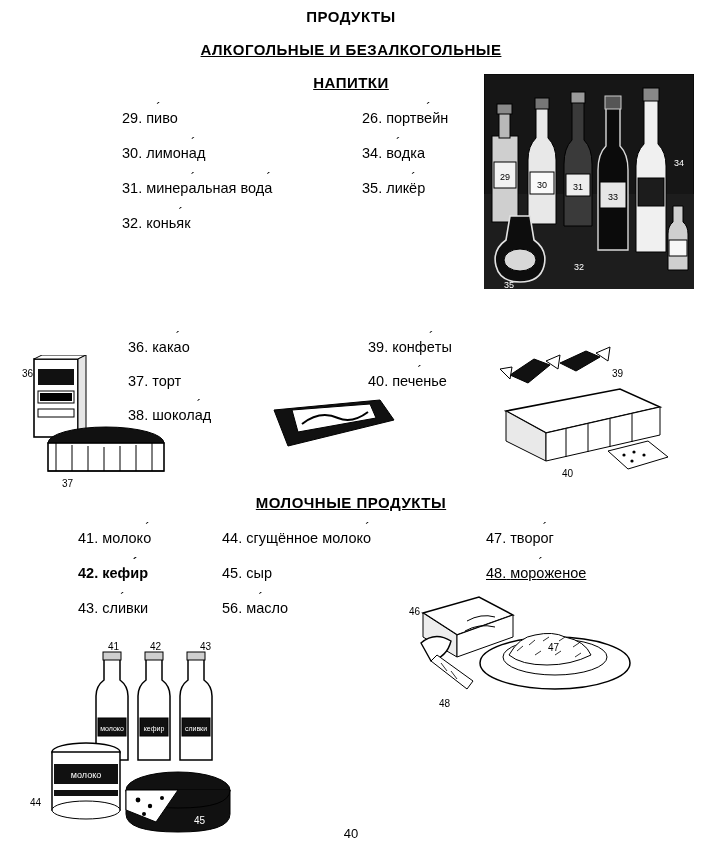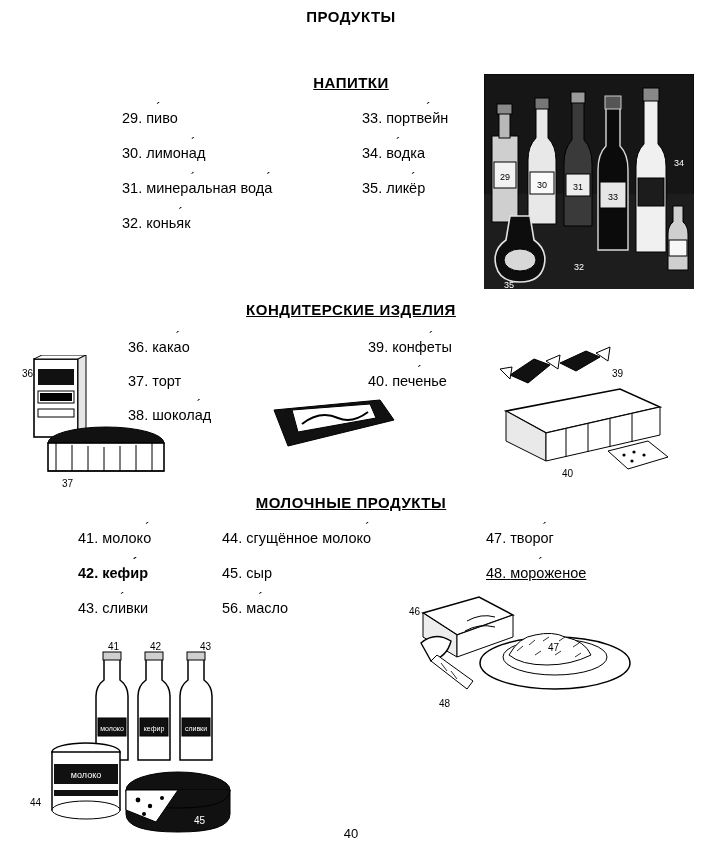--- a/index.html
+++ b/index.html
@@ -79,43 +79,43 @@
   }
 
   svg { display: block; }
 </style>
 </head>
 <body>
 
 <div class="page">
 
   <div class="title" id="title-main">ПРОДУКТЫ</div>
+  <div class="title underline" id="title-sub1">АЛКОГОЛЬНЫЕ И БЕЗАЛКОГОЛЬНЫЕ</div>
   <div class="title underline" id="title-sub2">НАПИТКИ</div>
-  <div class="title underline" id="title-confect">КОНДИТЕРСКИЕ ИЗДЕЛИЯ</div>
   <div class="title underline" id="title-dairy">МОЛОЧНЫЕ ПРОДУКТЫ</div>
 
   <div class="item" style="left:122px; top:110px;">
     <span class="num">29.</span>
     <span class="word">п<span class="acc">и</span>во</span>
   </div>
   <div class="item" style="left:122px; top:145px;">
     <span class="num">30.</span>
     <span class="word">лимон<span class="acc">а</span>д</span>
   </div>
   <div class="item" style="left:122px; top:180px;">
     <span class="num">31.</span>
     <span class="word">минер<span class="acc">а</span>льная вод<span class="acc">а</span></span>
   </div>
   <div class="item" style="left:122px; top:215px;">
     <span class="num">32.</span>
     <span class="word">конь<span class="acc">я</span>к</span>
   </div>
 
   <div class="item" style="left:362px; top:110px;">
-    <span class="num">33.</span>
+    <span class="num">26.</span>
     <span class="word">портв<span class="acc">е</span>йн</span>
   </div>
   <div class="item" style="left:362px; top:145px;">
     <span class="num">34.</span>
     <span class="word">в<span class="acc">о</span>дка</span>
   </div>
   <div class="item" style="left:362px; top:180px;">
     <span class="num">35.</span>
     <span class="word">лик<span class="acc">ё</span>р</span>
   </div>

